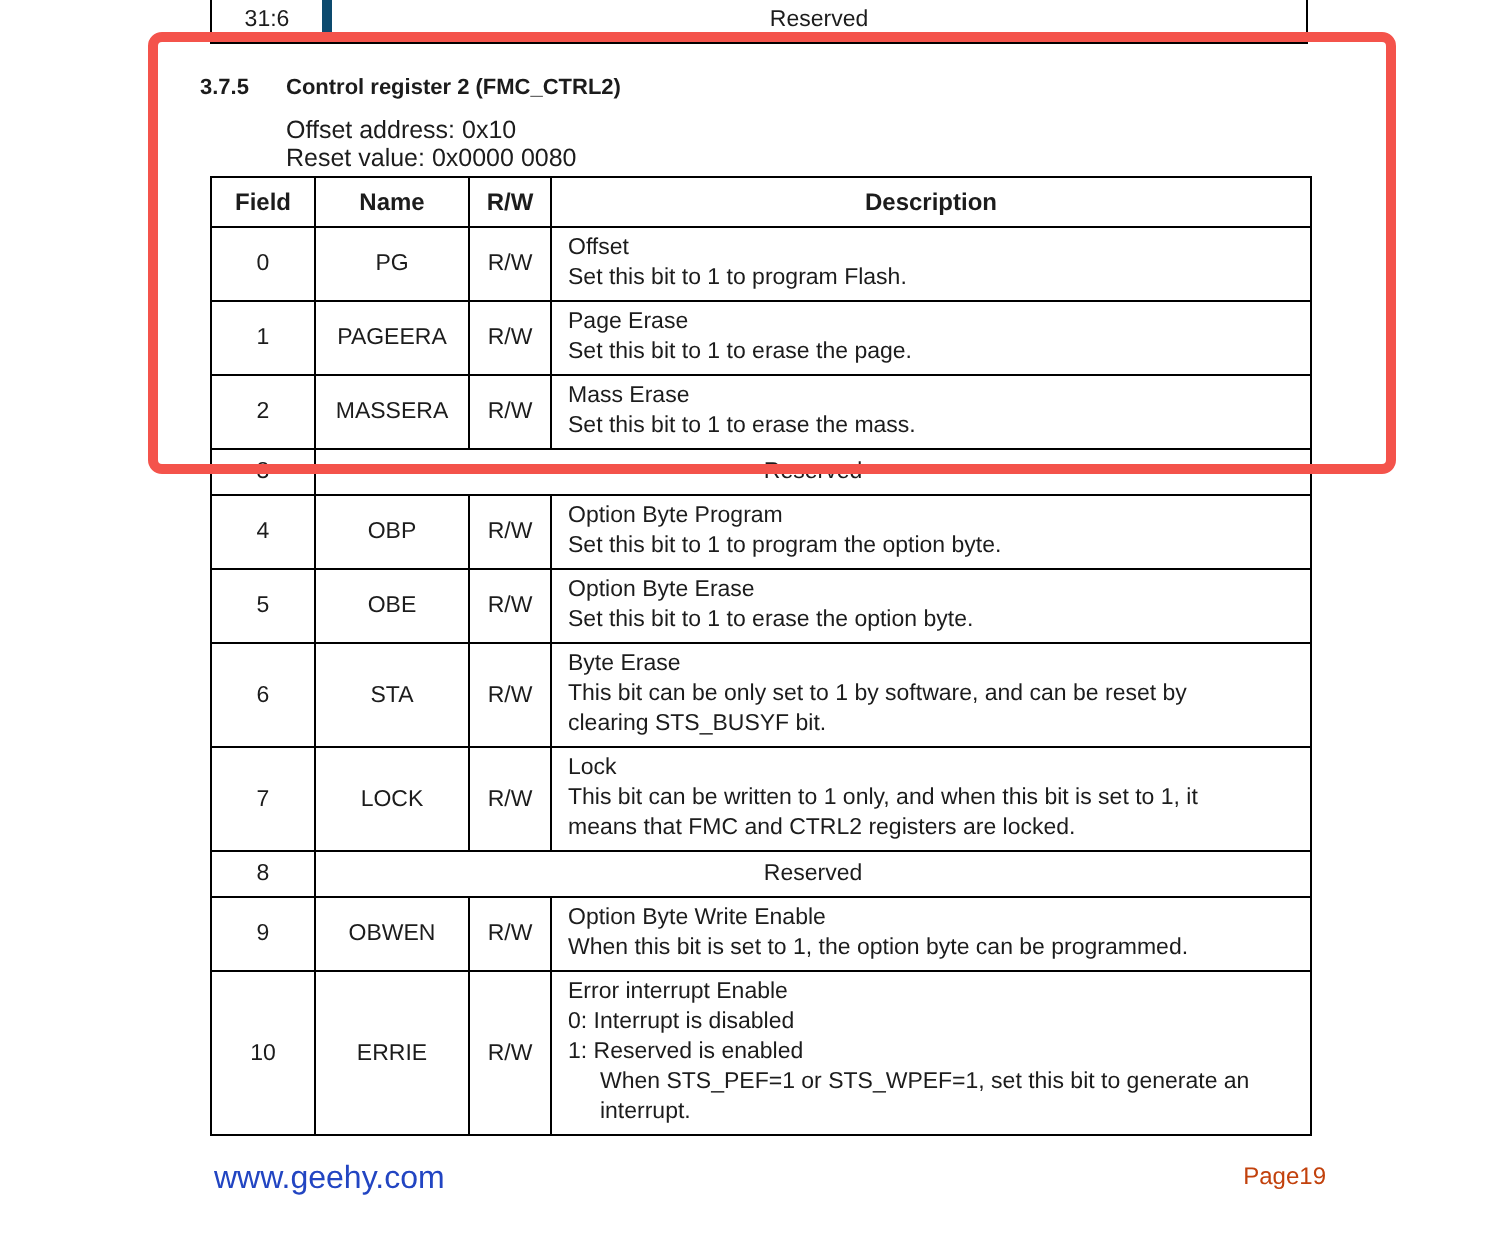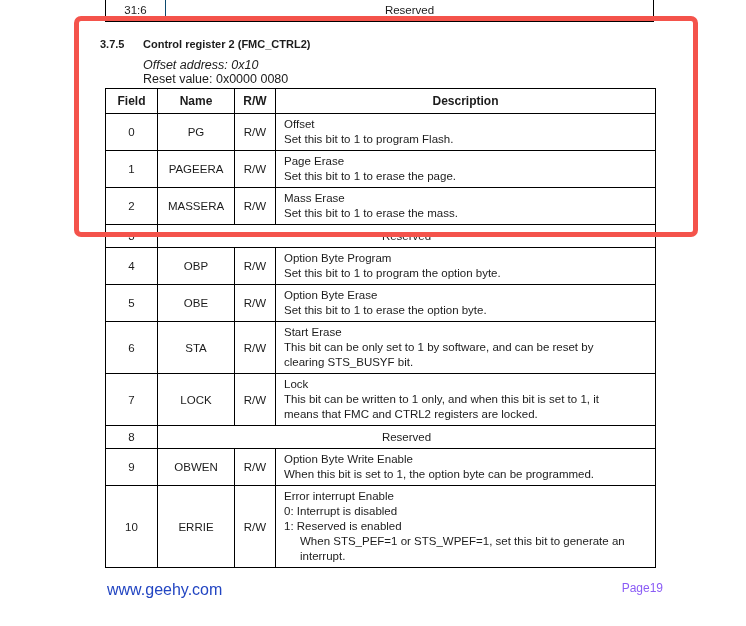--- a/index.html
+++ b/index.html
@@ -8,32 +8,32 @@
     width:746px; height:626px; position:relative; overflow:hidden;
     font-family:"Liberation Sans", sans-serif; color:#1c1c1c;
   }
 
   
   .toprow {
     position:absolute; left:105px; top:0; width:549px; height:22px;
     border-left:1px solid #000; border-right:1px solid #000; border-bottom:2px solid #000;
     display:flex; font-size:11.5px;
   }
-  .toprow-field { width:60px; border-right:1px solid #0c4a6e; display:flex; align-items:center; justify-content:center; }
+  .toprow-field { width:60px; border-right:5px solid #0c4a6e; display:flex; align-items:center; justify-content:center; }
   .toprow-desc  { flex:1; display:flex; align-items:center; justify-content:center; }
 
   
   .red-box {
     position:absolute; left:74px; top:16px; width:624px; height:221px;
     border:5px solid #f4534b; border-radius:7px; z-index:10; pointer-events:none;
   }
 
   .section-heading { position:absolute; left:100px; top:38px; font-size:11px; font-weight:bold; white-space:nowrap; }
   .sec-num { display:inline-block; width:43px; }
-  .offset-line { position:absolute; left:143px; top:58px; font-size:12.5px;font-style:italic; }
+  .offset-line { position:absolute; left:143px; top:58px; font-size:12.5px; }
   .reset-line  { position:absolute; left:143px; top:72px; font-size:12.5px; }
 
   table.reg-table {
     position:absolute; left:105px; top:88px; width:550px;
     border-collapse:collapse; table-layout:fixed;
   }
   .reg-table th, .reg-table td { border:1px solid #000; overflow:hidden; }
   .reg-table th { height:25px; font-size:12px; font-weight:bold; vertical-align:middle; }
   .reg-table td { font-size:11.5px; text-align:center; vertical-align:middle; padding:2px 1px; }
   .reg-table td.c-desc { text-align:left; padding:3px 4px 3px 8px; }
@@ -122,21 +122,21 @@
         <td class="c-desc">
           <div class="desc-line">Option Byte Erase</div>
           <div class="desc-line">Set this bit to 1 to erase the option byte.</div>
         </td>
       </tr>
       <tr>
         <td class="c-field">6</td>
         <td class="c-name">STA</td>
         <td class="c-rw">R/W</td>
         <td class="c-desc">
-          <div class="desc-line">Start Erase</div>
+          <div class="desc-line">Byte Erase</div>
           <div class="desc-line">This bit can be only set to 1 by software, and can be reset by</div>
           <div class="desc-line">clearing STS_BUSYF bit.</div>
         </td>
       </tr>
       <tr>
         <td class="c-field">7</td>
         <td class="c-name">LOCK</td>
         <td class="c-rw">R/W</td>
         <td class="c-desc">
           <div class="desc-line">Lock</div>
@@ -166,13 +166,13 @@
           <div class="desc-line">0: Interrupt is disabled</div>
           <div class="desc-line">1: Reserved is enabled</div>
           <div class="desc-line">     When STS_PEF=1 or STS_WPEF=1, set this bit to generate an</div>
           <div class="desc-line">     interrupt.</div>
         </td>
       </tr>
     </tbody>
 </table>
 
 <a class="footer-link" href="#" style="color: rgb(34, 69, 194);">www.geehy.com</a>
-<div class="footer-page" style="color: #8b5cf6;">Page19</div>
+<div class="footer-page" style="color: #c2410c;">Page19</div>
 
 </body></html>

